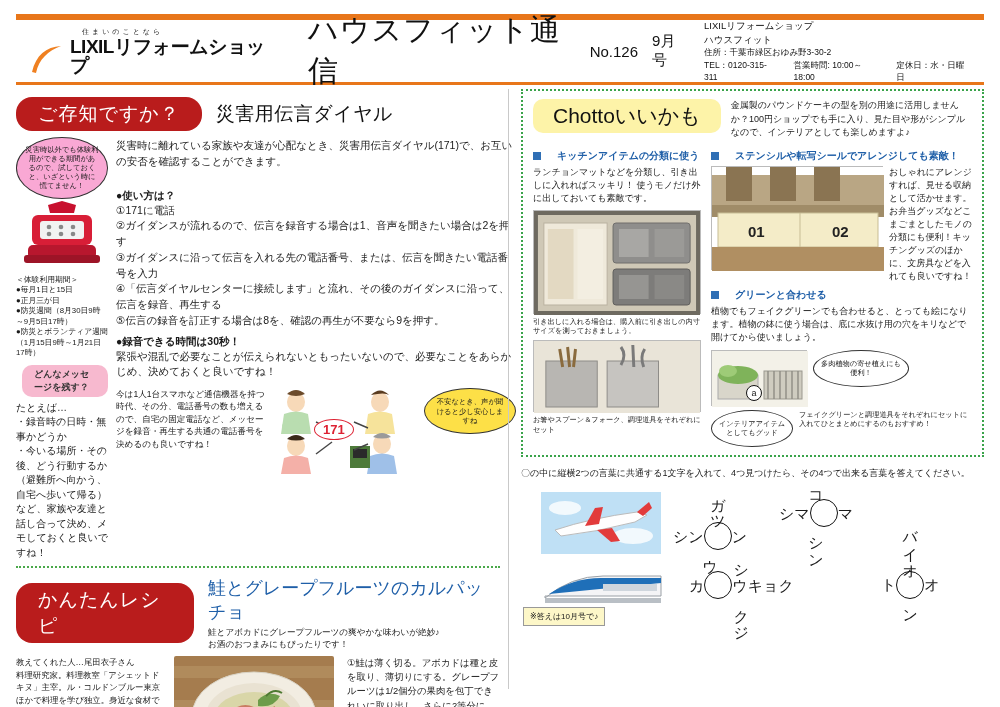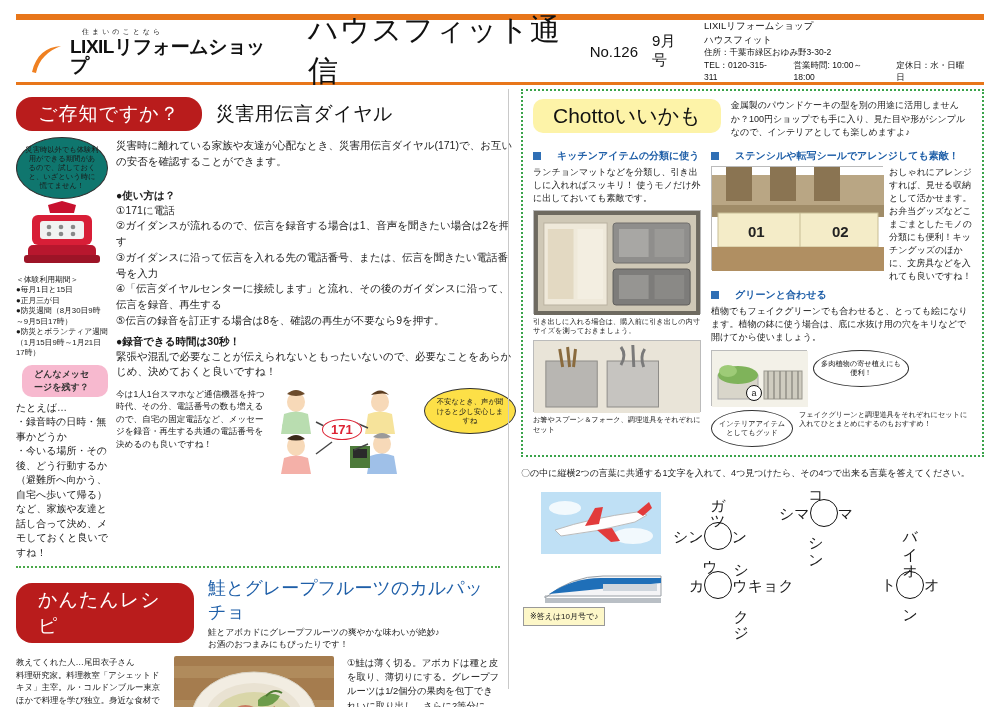--- a/index.html
+++ b/index.html
@@ -50,21 +50,21 @@
   
   .d-body { display:flex; gap:8px; margin-top:4px; }
   .d-left { width:148px; }
   .d-right { flex:1; }
   .lead { font-size:10.5px; line-height:1.55; margin-bottom:6px; }
   .howto-h { font-size:10.5px; font-weight:bold; margin-top:19px; }
   .howto-l { font-size:10.5px; line-height:1.5; }
   .bubble {
     position:relative; border:1px solid #333; border-radius:50%/50%;
     font-size:7.3px; line-height:1.25; text-align:center;
-    padding:7px 8px; background:#0f766e;
+    padding:7px 8px; background:#f9a8d4;
   }
   .phone { width:100%; display:flex; justify-content:center; margin-top:-2px; }
   .exp-box { font-size:7.8px; line-height:1.35; margin-top:6px; }
   .pink-pill {
     display:inline-block; background:#f7b9cf; color:#333;
     font-size:9px; padding:3px 12px; border-radius:10px; margin:6px 0 4px 6px;
     font-weight:bold;
   }
   .tatoeba { font-size:10px; line-height:1.45; }
   .dot-div { border-bottom:2px dotted #4aa84a; margin:6px 0 8px; }
@@ -247,21 +247,21 @@
                   <path d="M103 49 q9 -8 18 0 q-9 3 -18 0" fill="#9a9a9a"></path>
                   <path d="M100 68 q12 -5 24 0 l3 18 h-30 z" fill="#9fc0e8"></path>
                   <rect x="80" y="58" width="20" height="22" fill="#4d7a3a"></rect>
                   <rect x="83" y="61" width="14" height="9" fill="#2a2a2a"></rect>
                 </g>
                 <path d="M46 34 L62 42" stroke="#444" stroke-width="1.4" marker-end=""></path>
                 <path d="M98 40 L84 34" stroke="#444" stroke-width="1.4"></path>
                 <path d="M46 66 L62 54" stroke="#444" stroke-width="1.4"></path>
                 <path d="M98 56 L84 62" stroke="#444" stroke-width="1.4"></path>
               </svg>
-              <div style="position:absolute; left:52px; top:32px;">
+              <div style="position:absolute; left:44px; top:32px;">
                 <span class="badge171">171</span>
               </div>
             </div>
             <div class="bubble-sm" style="width:92px;">不安なとき、声が聞けると少し安心しますね</div>
           </div>
         </div>
       </div>
 
       <div class="dot-div"></div>
 

